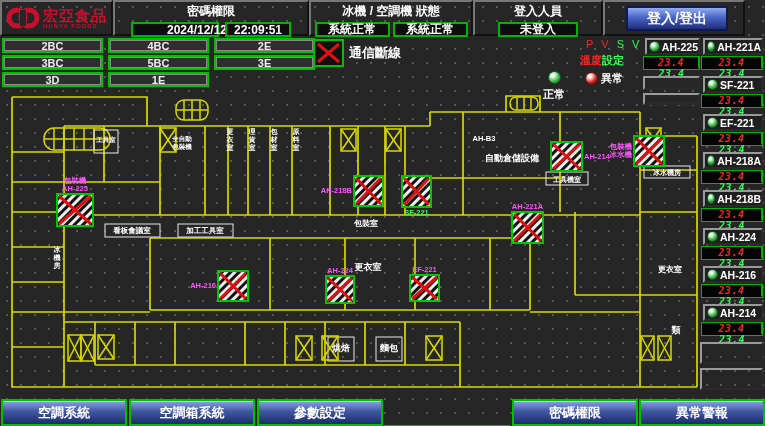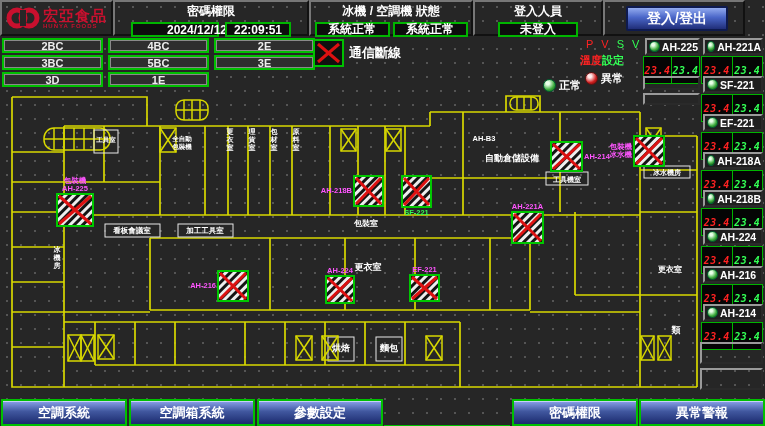--- a/index.html
+++ b/index.html
@@ -40,22 +40,22 @@
   .lamp-item{position:absolute;display:flex;align-items:center;gap:3px;font-size:11px;font-weight:bold;}
   #pvsv{position:absolute;left:586px;top:38px;font-size:11px;font-weight:normal;letter-spacing:8px;}
   #pv-l{color:#ff2222;} #sv-l{color:#33ff55;}
   #tempset{position:absolute;left:580px;top:53px;font-size:11px;font-weight:bold;}
   #temp-r{color:#ff2222;} #temp-g{color:#33ff55;}
   
   .unitname{position:absolute;box-sizing:border-box;height:17px;background:#1f1f1f;
     border:2px solid;border-color:#9a9a9a #2a2a2a #2a2a2a #9a9a9a;display:flex;
     align-items:center;gap:2px;padding-left:2px;cursor:pointer;}
   .unitname .nm{font-size:10.5px;font-weight:bold;white-space:nowrap;}
-  .valrow{position:absolute;box-sizing:border-box;height:28px;border:1px solid #00b400;
-    background:#050505;display:flex;}
+  .valrow{position:absolute;box-sizing:border-box;height:14px;border:1px solid #00b400;
+    background:#050505;display:flex;flex-direction:column;}
   .valcell{flex:1;display:flex;align-items:center;justify-content:center;
     font-family:"DejaVu Sans Mono",monospace;font-weight:bold;font-style:italic;
     font-size:10px;letter-spacing:0.5px;border-right:1px solid #00b400;}
   .valcell:last-child{border-right:none;}
   .pv{color:#ff2222;} .sv{color:#33ff55;}
   .emptybox{position:absolute;box-sizing:border-box;border:2px solid;
     border-color:#9a9a9a #2a2a2a #2a2a2a #9a9a9a;background:transparent;}
   
   .footbtn{position:absolute;top:399px;height:27px;box-sizing:border-box;
     border:2px solid #00c000;background:linear-gradient(180deg,#8aa2ea 0%,#41589f 45%,#1b2a6e 100%);
@@ -109,21 +109,21 @@
 
   <div id="comm-legend">
     <svg width="31" height="28" viewBox="0 0 31 28">
       <rect x="1" y="1" width="29" height="26" fill="#101010" stroke="#00c000" stroke-width="2"></rect>
       <line x1="5" y1="5" x2="26" y2="23" stroke="#dd1111" stroke-width="3"></line>
       <line x1="26" y1="5" x2="5" y2="23" stroke="#dd1111" stroke-width="3"></line>
     </svg>
     <span id="comm-text">通信斷線</span>
   </div>
 
-  <div class="lamp-item" style="left:543px;top:78px;">
+  <div class="lamp-item" style="left:543px;top:71px;flex-direction:column;">
     <span class="lamp green"></span>
     <span>正常</span>
   </div>
   <div class="lamp-item" style="left:585px;top:71px;">
     <span class="lamp red"></span>
     <span>異常</span>
   </div>
   <div id="pvsv">
     <span id="pv-l">PV</span><span id="sv-l">SV</span>
   </div>

